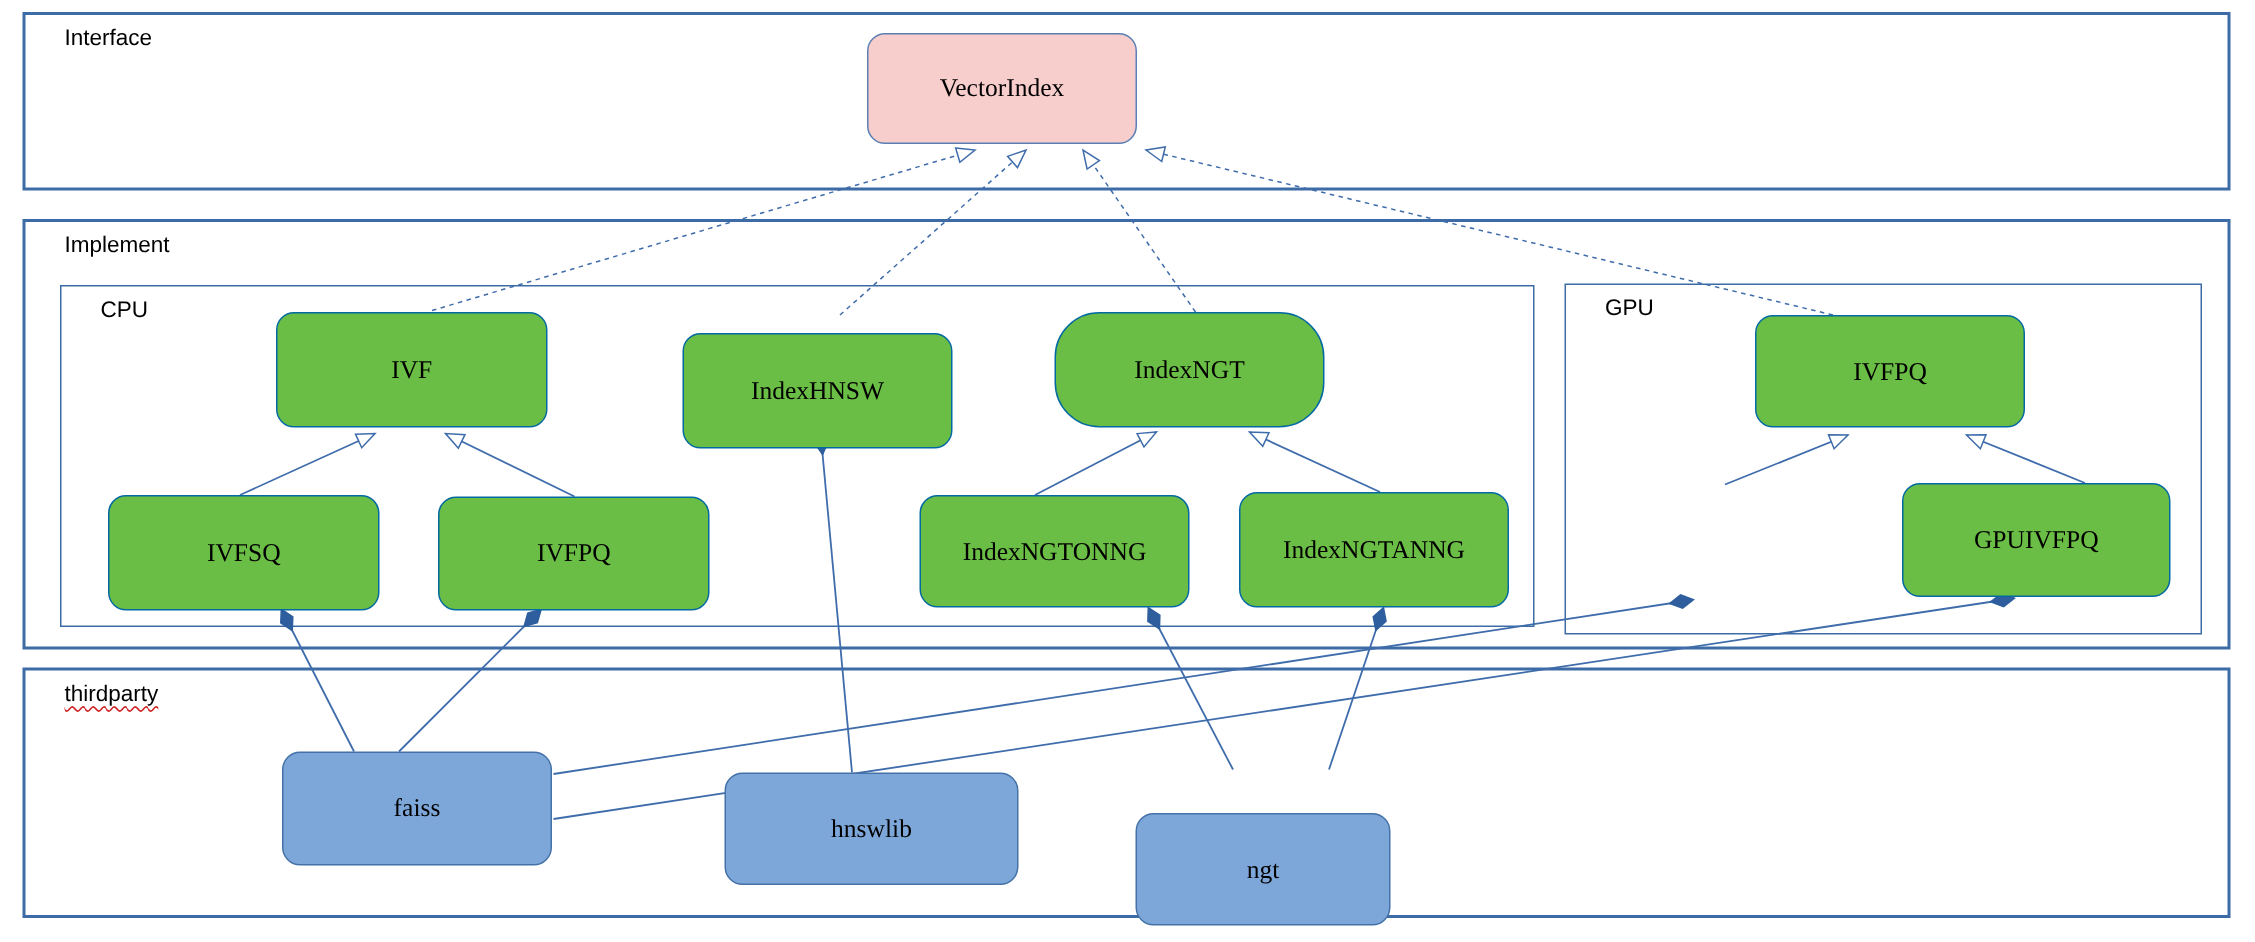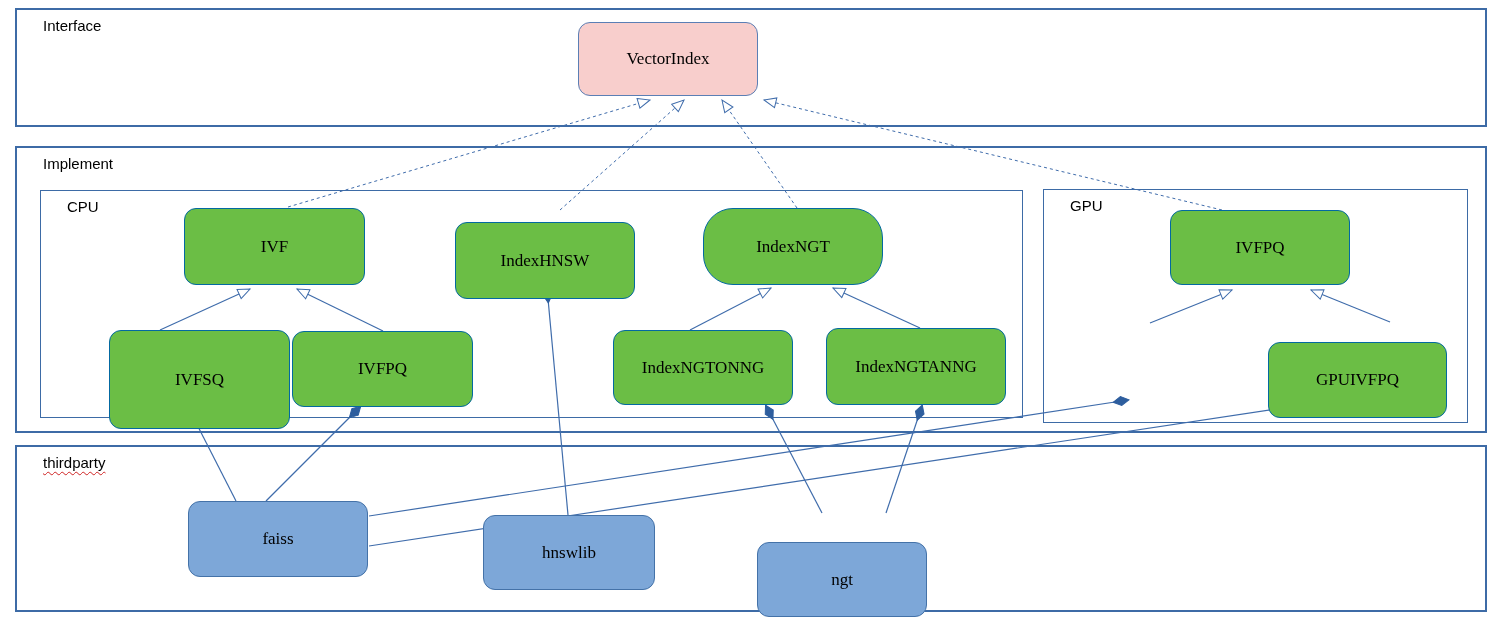--- a/index.html
+++ b/index.html
@@ -90,43 +90,43 @@
 
   <div class="node cls" style="left:184px;top:208px;width:181px;height:77px;">
     <span>IVF</span>
   </div>
   <div class="node cls" style="left:455px;top:210px;width:180px;height:77px;margin-top:12px;">
     <span>IndexHNSW</span>
   </div>
   <div class="node cls" style="left:703px;top:208px;width:180px;height:77px;border-radius:30px;">
     <span>IndexNGT</span>
   </div>
-  <div class="node cls" style="left:72px;top:330px;width:181px;height:99px;margin-left:37px;">
+  <div class="node cls" style="left:72px;top:330px;width:181px;height:77px;">
     <span>IVFSQ</span>
   </div>
   <div class="node cls" style="left:292px;top:331px;width:181px;height:76px;">
     <span>IVFPQ</span>
   </div>
   <div class="node cls" style="left:613px;top:330px;width:180px;height:75px;">
     <span>IndexNGTONNG</span>
   </div>
   <div class="node cls" style="left:826px;top:328px;width:180px;height:77px;">
     <span>IndexNGTANNG</span>
   </div>
 
   <div class="node cls" style="left:1170px;top:210px;width:180px;height:75px;">
     <span>IVFPQ</span>
   </div>
-  <div class="node cls" style="left:1268px;top:322px;width:179px;height:76px;margin-top:20px;">
+  <div class="node cls" style="left:1268px;top:322px;width:179px;height:76px;">
     <span>GPUIVFPQ</span>
   </div>
 
   <div class="node lib" style="left:188px;top:501px;width:180px;height:76px;">
     <span>faiss</span>
   </div>
-  <div class="node lib" style="left:483px;top:515px;width:172px;height:75px;">
+  <div class="node lib" style="left:483px;top:515px;width:196px;height:75px;">
     <span>hnswlib</span>
   </div>
   <div class="node lib" style="left:757px;top:542px;width:170px;height:75px;font-family:Liberation Serif, serif;">
     <span>ngt</span>
   </div>
 
 </div>
 
 </body></html>

